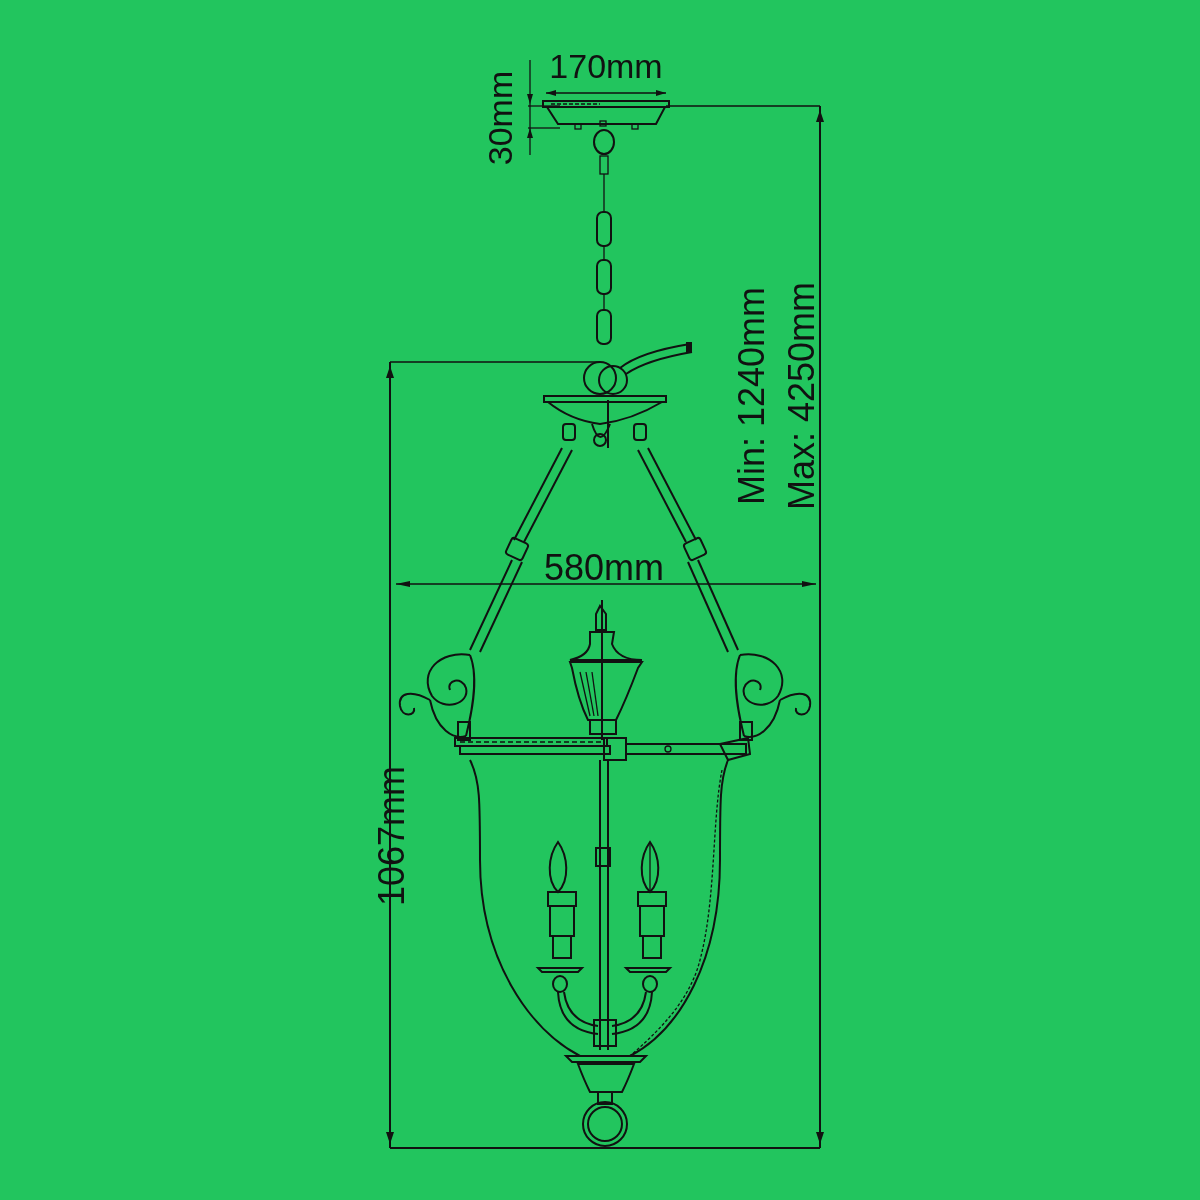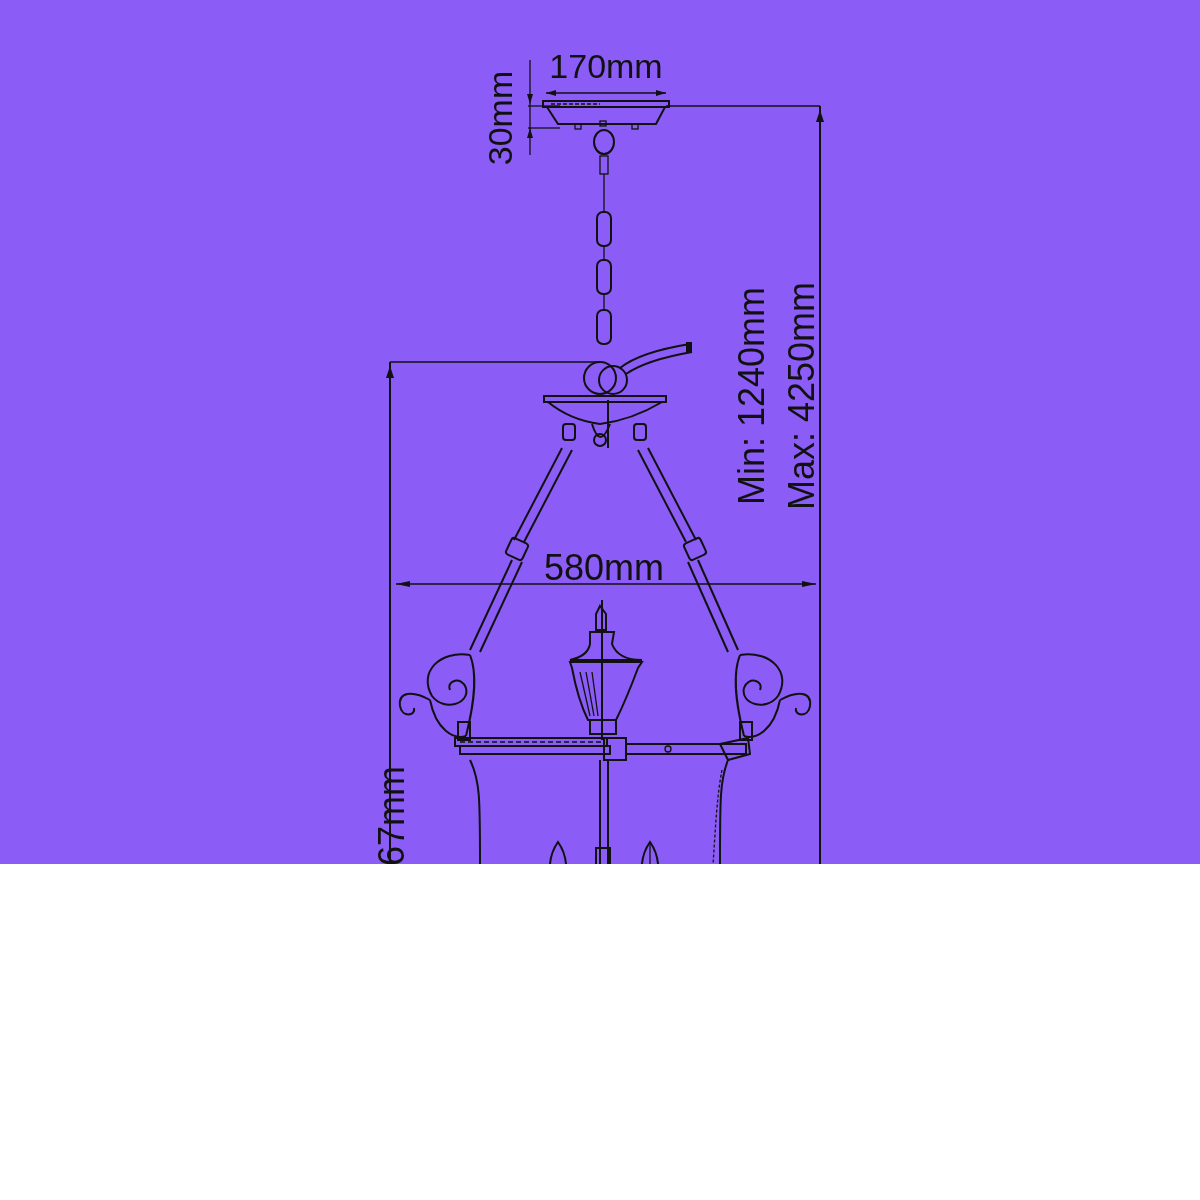--- a/index.html
+++ b/index.html
@@ -1,16 +1,16 @@
 <!DOCTYPE html>
 <html><head>
   <meta charset="utf-8">
   <style>
     html, body { margin: 0; padding: 0; background: #ffffff; }
-    #canvas { position: relative; width: 1200px; height: 864px; background: #8b5cf6; overflow: hidden; }
+    #canvas { position: relative; width: 1200px; height: 1200px; background: #22c55e; overflow: hidden; }
     svg { position: absolute; left: 0; top: 0; }
     .dim-text { font-family: "Liberation Sans", sans-serif; fill: #111111; }
     .ln { stroke: #111; fill: none; stroke-width: 2; }
     .thin { stroke: #111; fill: none; stroke-width: 1.3; }
     .fillk { fill: #111; }
   </style>
 </head>
 <body>
 
 <div id="canvas">

